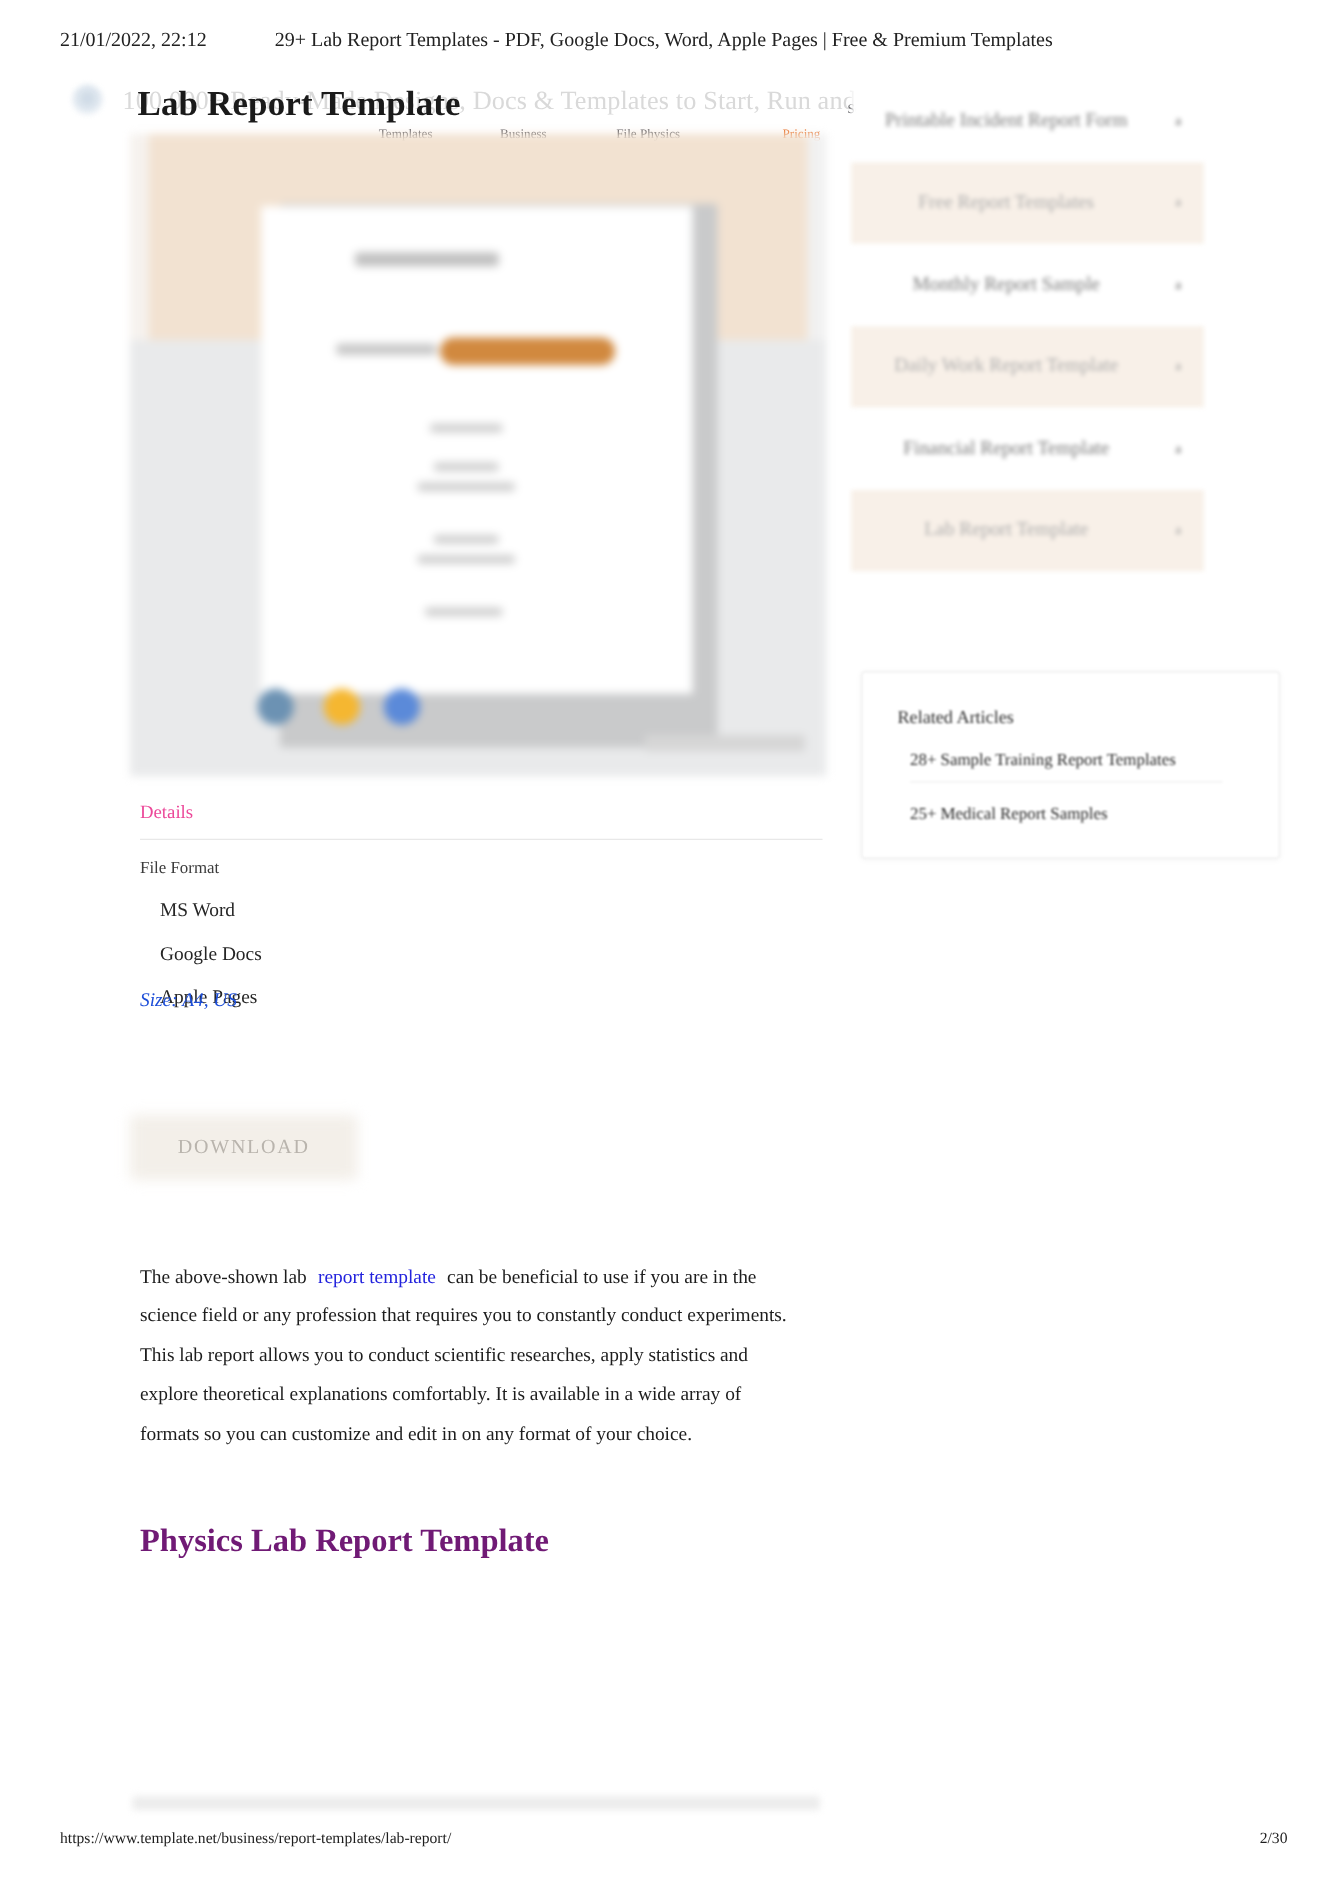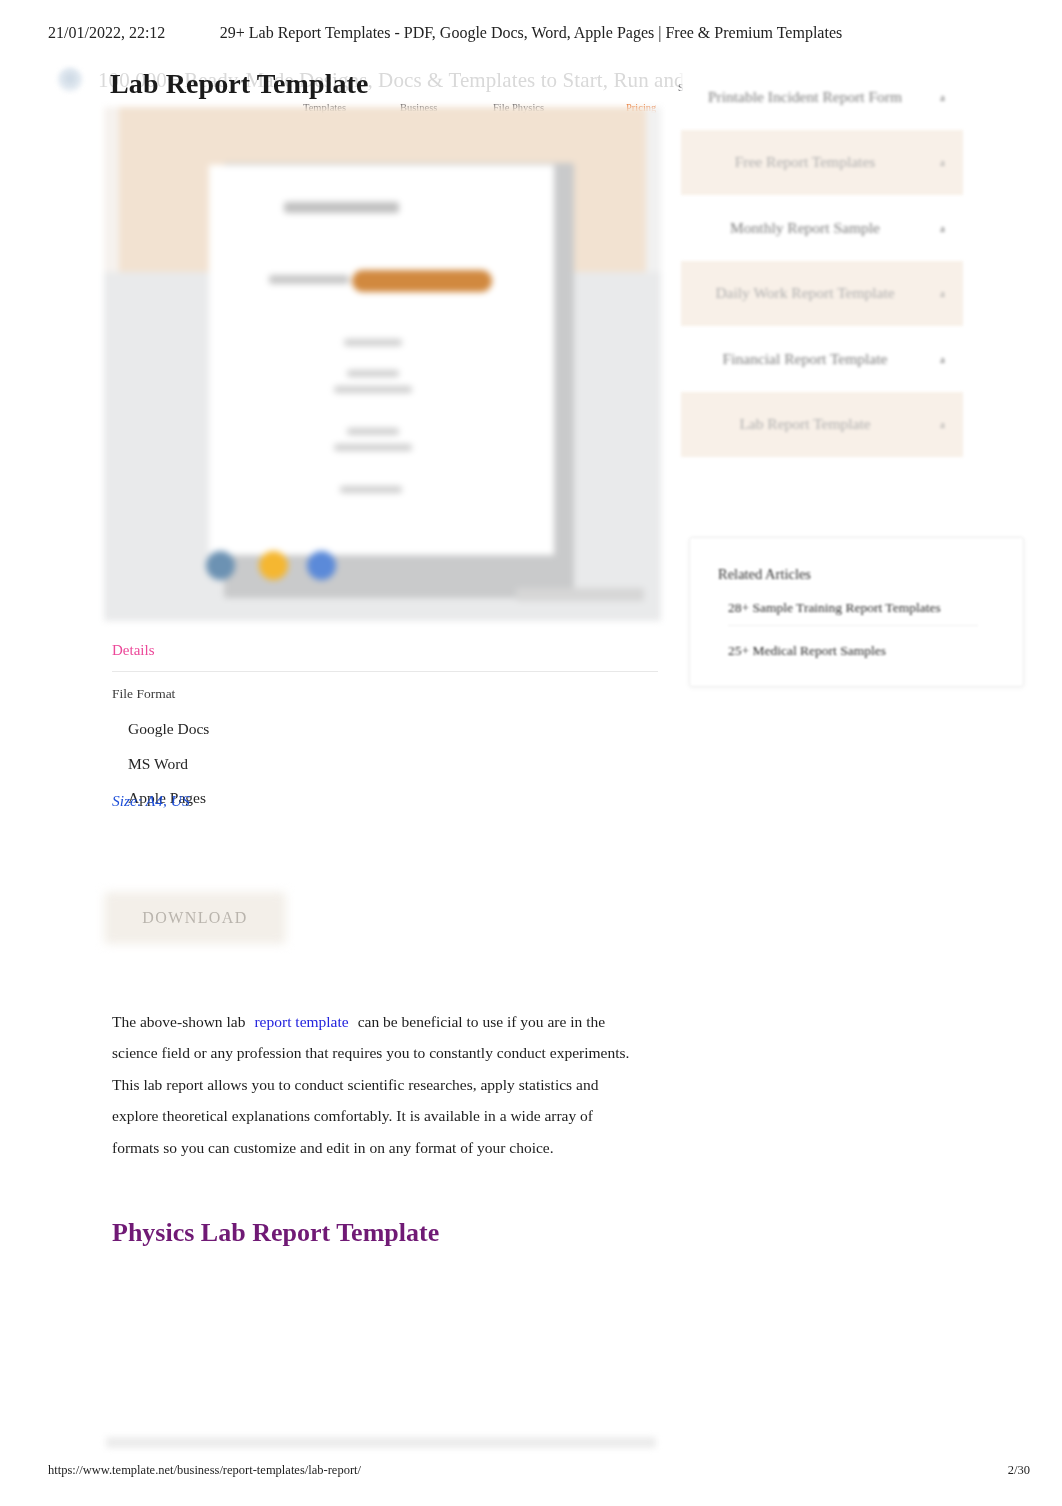--- a/index.html
+++ b/index.html
@@ -443,22 +443,22 @@
   <div class="pv-dot d1"></div>
   <div class="pv-dot d2"></div>
   <div class="pv-dot d3"></div>
   <div class="pv-watermark"></div>
 </div>
 
 <a class="details-link">Details</a>
 <div class="details-rule"></div>
 <div class="file-format-label">File Format</div>
 <div class="format-list">
+  <div class="format-item">MS Word</div>
   <div class="format-item">Google Docs</div>
-  <div class="format-item">MS Word</div>
   <div class="format-item">Apple Pages</div>
 </div>
 <div class="size-line">Size: A4, US</div>
 
 <div class="download-wrap">
   <div class="download-bg"></div>
   <div class="download-label">DOWNLOAD</div>
 </div>
 
 <p class="body-copy"><span>The above-shown lab</span><a class="inline-link">report template</a><span>can be beneficial to use if you are in the science field or any profession that requires you to constantly conduct experiments. This lab report allows you to conduct scientific researches, apply statistics and explore theoretical explanations comfortably. It is available in a wide array of formats so you can customize and edit in on any format of your choice.</span></p>

